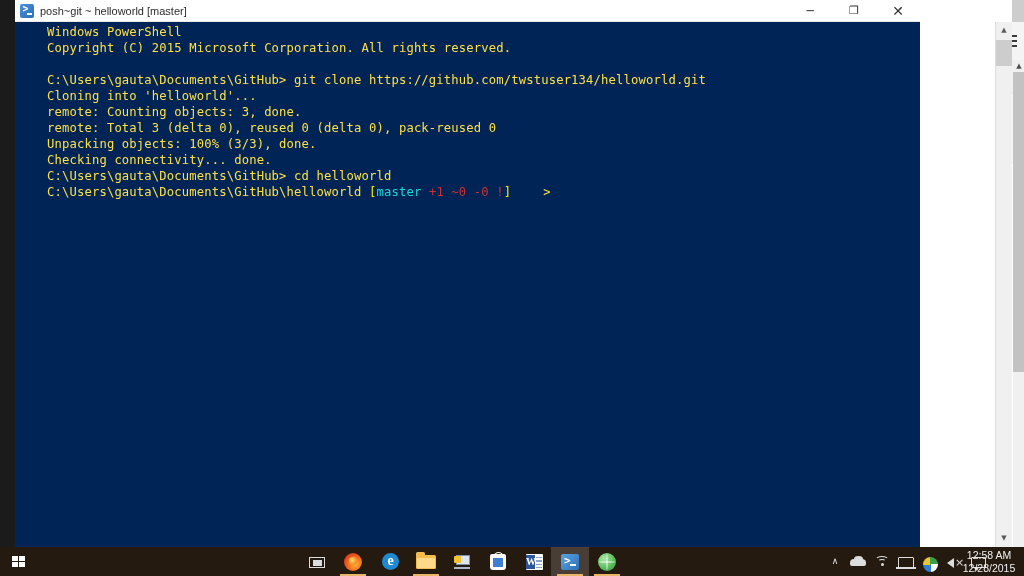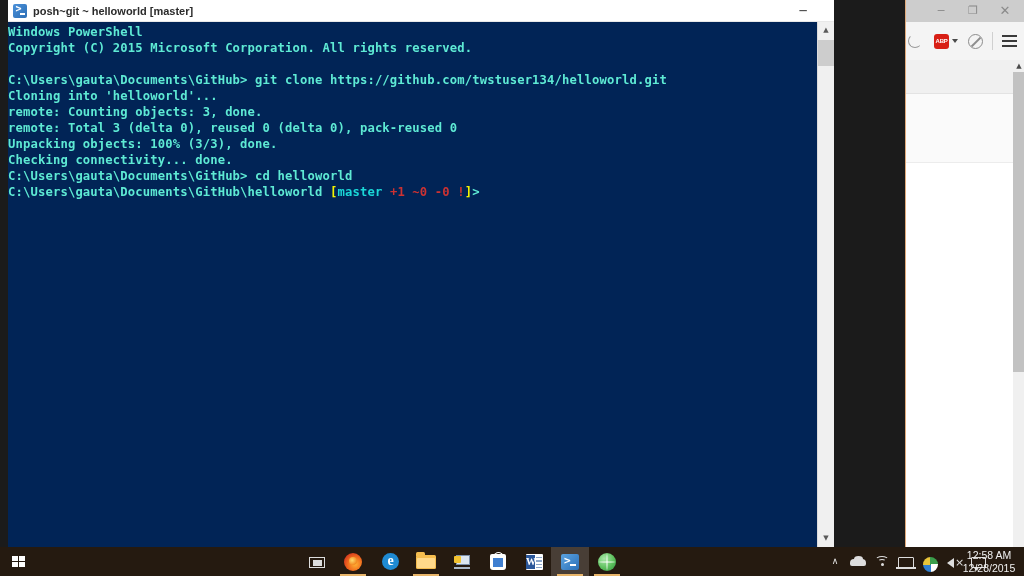--- a/index.html
+++ b/index.html
@@ -169,26 +169,25 @@
   #bg-scroll-thumb {
     position: absolute;
     left: 0; top: 12px;
     width: 12px; height: 300px;
     background: #c2c2c2;
   }
 
   
   #ps-window {
     position: absolute;
-    left: 8px; top: 0;
-    width: 826px;
+    left: 15px; top: 0;
+    width: 997px;
     height: 547px;
     background: #ffffff;
     overflow: hidden;
-    font-weight: bold;
   }
   #ps-titlebar {
     position: absolute;
     left: 0; top: 0;
     width: 905px; height: 22px;
     background: #ffffff;
     border-bottom: 1px solid #e8e8e8;
     box-sizing: border-box;
   }
   #ps-icon {
@@ -251,21 +250,21 @@
     left: 0; top: 2px;
     width: 880px;
     font-family: "DejaVu Sans Mono", monospace;
     font-size: 12.2px;
     line-height: 16px;
     color: #eeeeee;
     white-space: pre;
     letter-spacing: 0.15px;
   }
   .ln { height: 16px; }
-  .c-white   { color: #5eead4; }
+  .c-white   { color: #fde047; padding-left: 32px; }
   .c-yellow  { color: #f3f300; }
   .c-cyan    { color: #1ad7d7; }
   .c-red     { color: #cc3232; }
 
   #ps-scrollbar {
     position: absolute;
     right: 0; top: 22px;
     width: 17px; height: 525px;
     background: #f0f0f0;
     border-left: 1px solid #dcdcdc;

